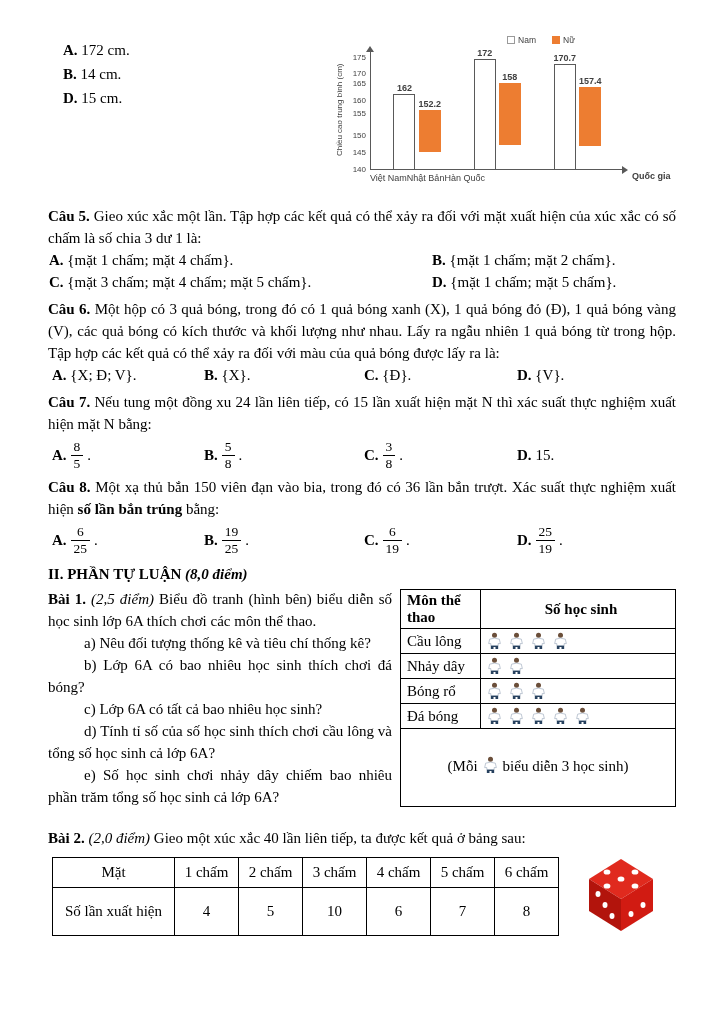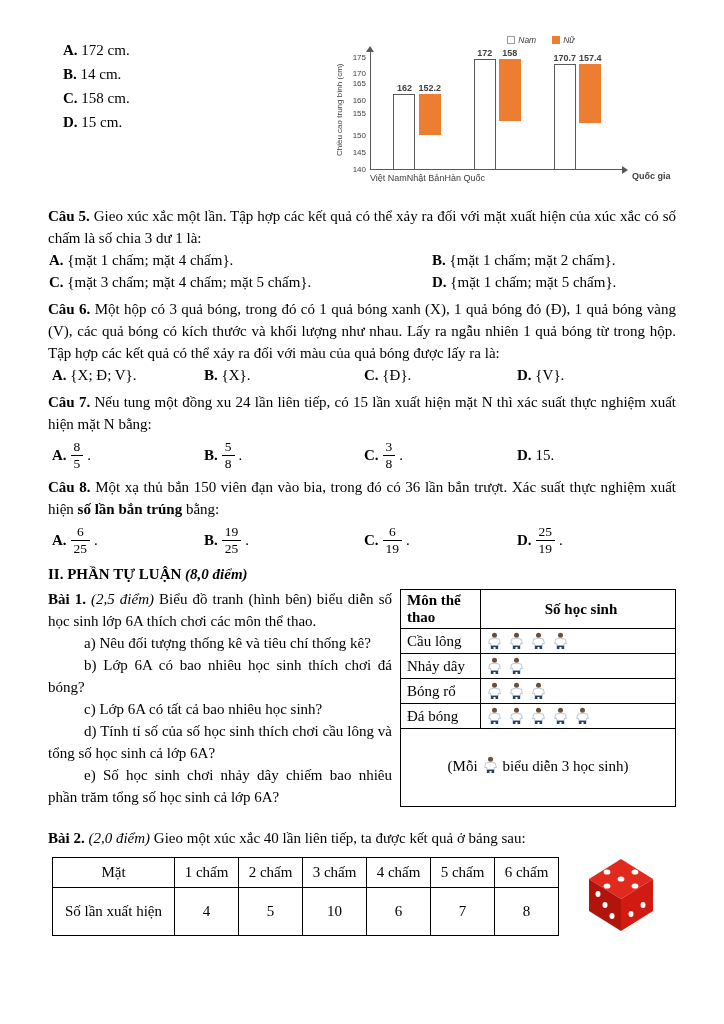--- a/index.html
+++ b/index.html
@@ -16,37 +16,37 @@
   i { font-style:italic; }
 
   
   .top-row { position:relative; height:172px; }
   .top-options { padding:10px 0 0 15px; }
   .opt-line { line-height:24px; }
 
   .chart { position:absolute; right:-34px; top:6px; width:378px;
            font-family:"Liberation Sans", sans-serif; color:#404040; }
   .legend { display:flex; justify-content:center; gap:16px; align-items:center;
-            height:12px; font-size:8.5px; margin-left:40px;font-style:italic; }
+            height:12px; font-size:8.5px; margin-left:40px; }
   .legend-item { display:flex; align-items:center; gap:3px; }
   .swatch { width:8px; height:8px; display:inline-block; }
   .swatch-nam { border:1px solid #9a9a9a; }
   .chart-main { display:flex; align-items:flex-end; margin-top:4px; }
   .ylabel { writing-mode:vertical-rl; transform:rotate(180deg); font-size:8px;
             height:120px; width:14px; display:flex; align-items:center; justify-content:center; }
   .yticks { position:relative; width:24px; height:120px; font-size:8px; }
   .ytick { position:absolute; right:4px; }
   .plot { position:relative; width:254px; height:120px;
           border-left:1.3px solid #595959; border-bottom:1.3px solid #595959;
           display:flex; align-items:flex-end; justify-content:space-around; padding:0 6px; }
   .plot::before { content:""; position:absolute; left:-5px; top:-8px;
                   border:4px solid transparent; border-bottom:6px solid #595959; }
   .plot::after { content:""; position:absolute; right:-8px; bottom:-4.6px;
                  border:4px solid transparent; border-left:6px solid #595959; }
-  .bar-group { display:flex; align-items:flex-start; gap:3px; }
+  .bar-group { display:flex; align-items:center; gap:3px; }
   .bar-wrap { display:flex; flex-direction:column; align-items:center; }
   .bar-label { font-size:9px; font-weight:bold; margin-bottom:1px; white-space:nowrap; }
   .bar { width:22px; }
   .bar-nam { border:1px solid #595959; border-bottom:none; }
   .xrow { display:flex; align-items:flex-start; margin-left:38px; }
   .xlabels { width:254px; display:flex; justify-content:flex-start; font-size:9px; padding-top:3px; }
   .xlabel-cat { text-align:center; }
   .xaxis-title { font-size:9px; font-weight:bold; margin-top:1px; margin-left:8px; white-space:nowrap; }
 
   
@@ -88,21 +88,20 @@
 </style>
 </head>
 <body>
 
 <div class="page">
 
   <div class="top-row">
     <div class="top-options">
       <div class="opt-line"><b>A.</b> <span>172 cm.</span></div>
       <div class="opt-line"><b>B.</b> <span>14 cm.</span></div>
-      <div class="opt-line"><b>C.</b> <span>158 cm.</span></div>
       <div class="opt-line"><b>D.</b> <span>15 cm.</span></div>
     </div>
 
     <div class="chart">
       <div class="legend">
         <span class="legend-item">
             <span class="swatch swatch-nam" style="background: rgb(255, 255, 255);"></span>
             <span>Nam</span>
           </span>
         <span class="legend-item">

